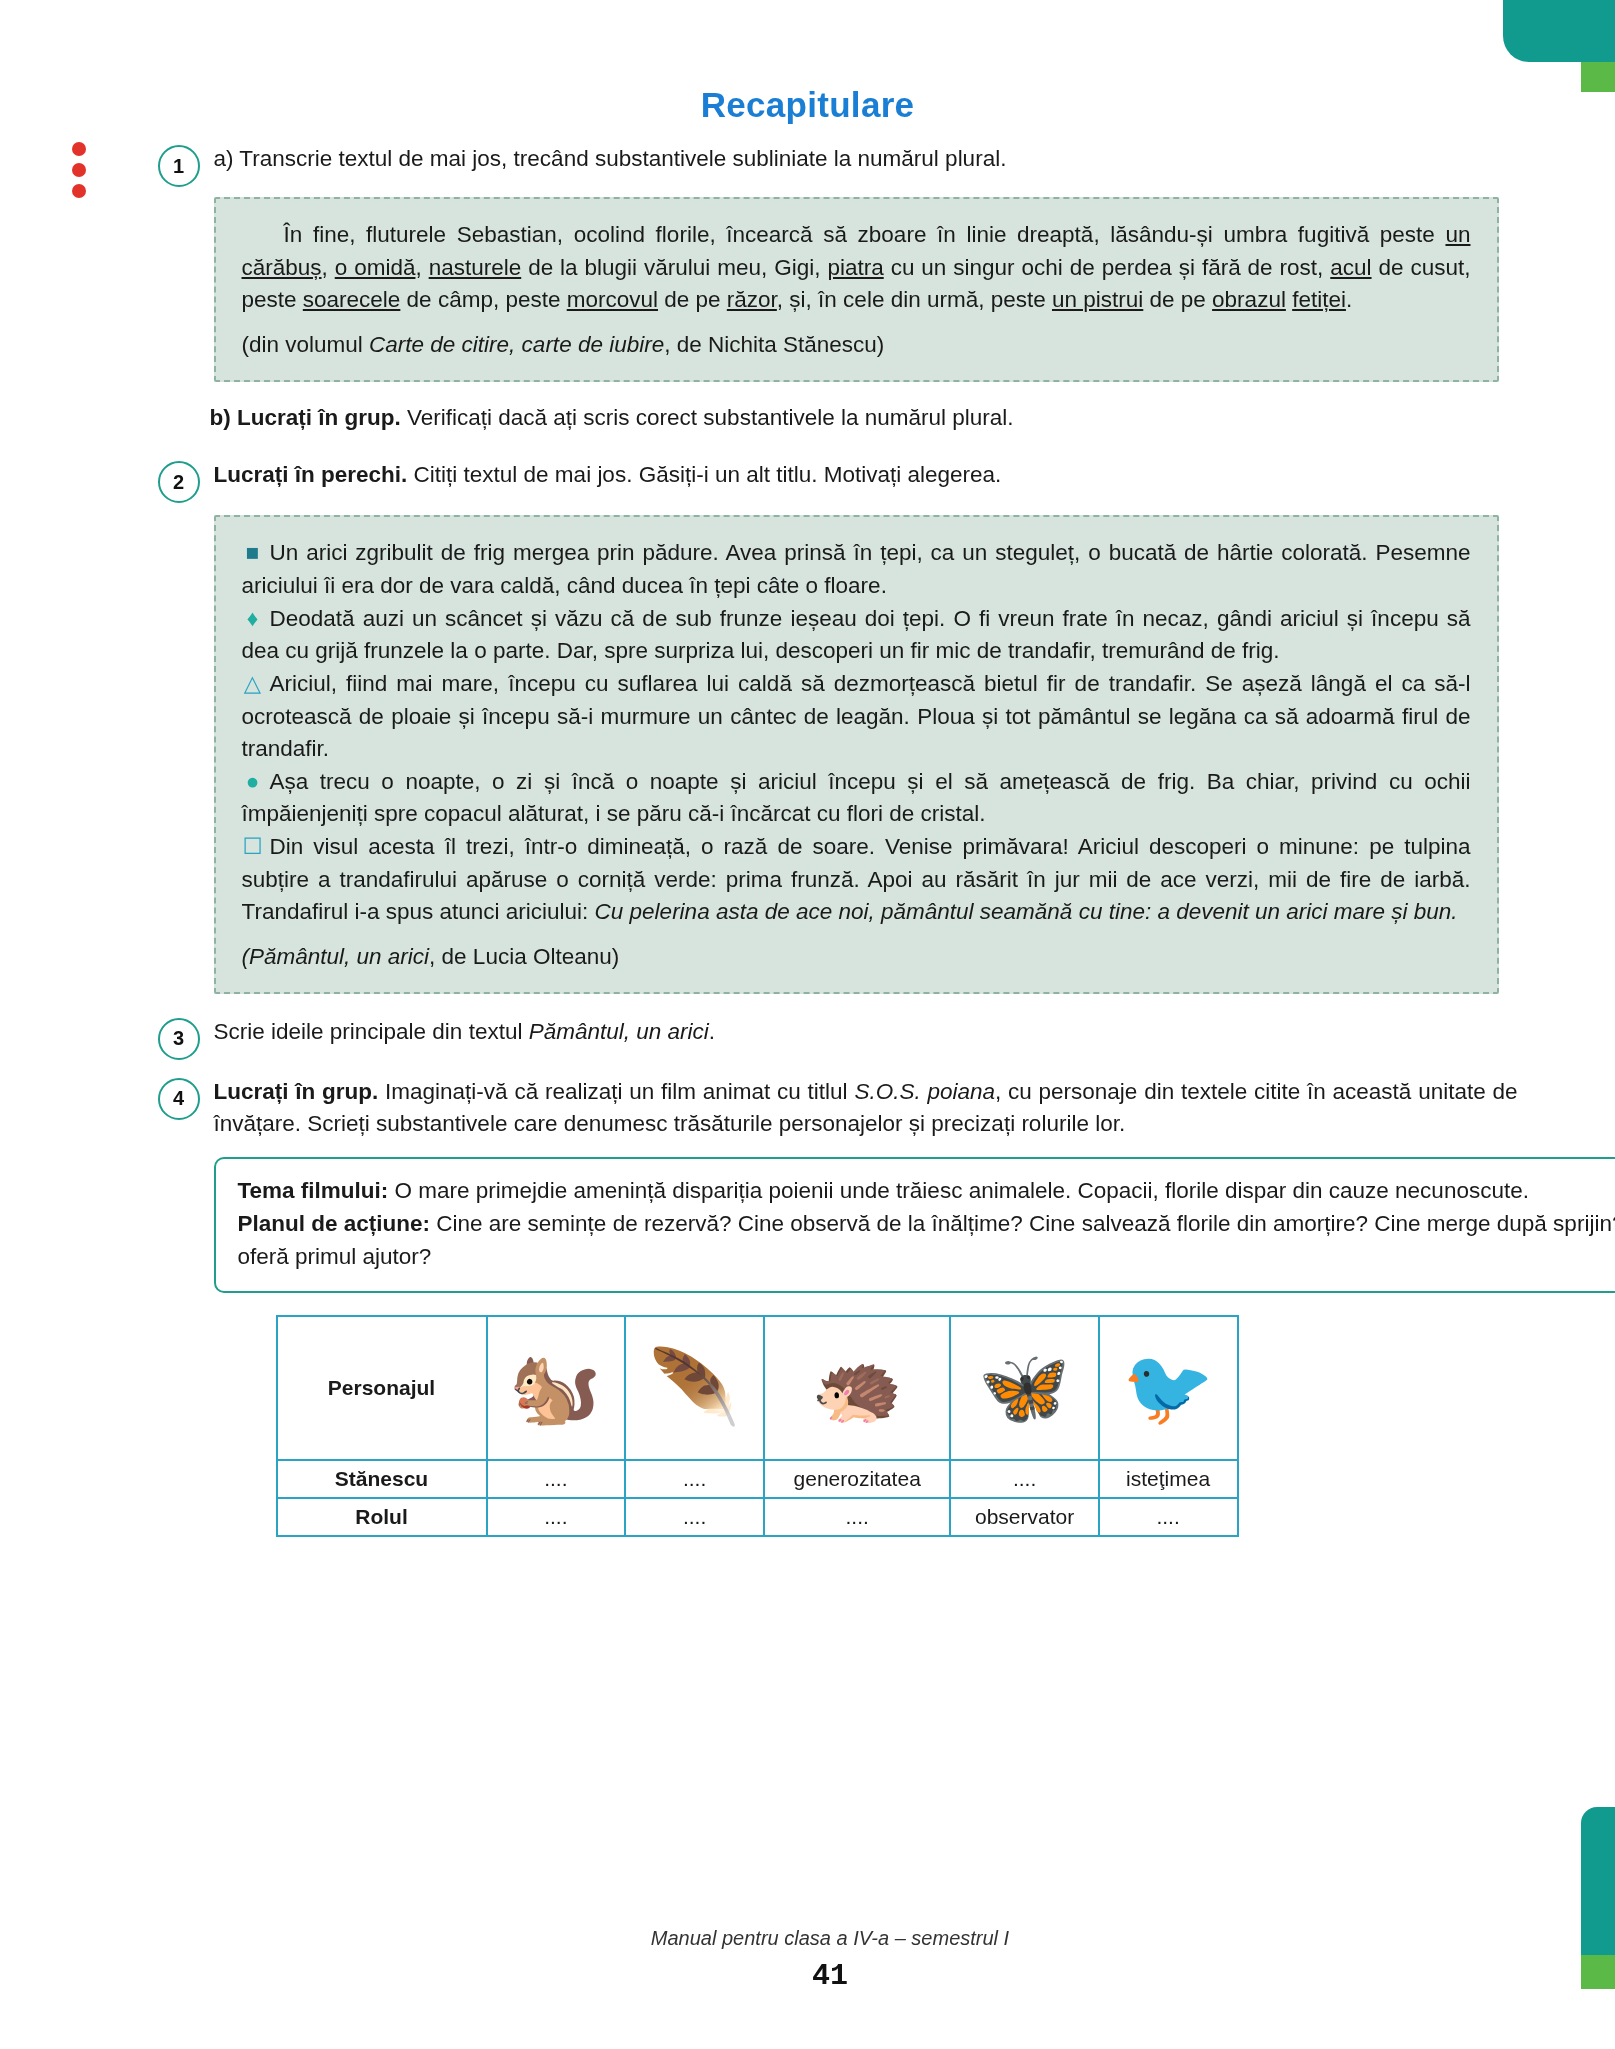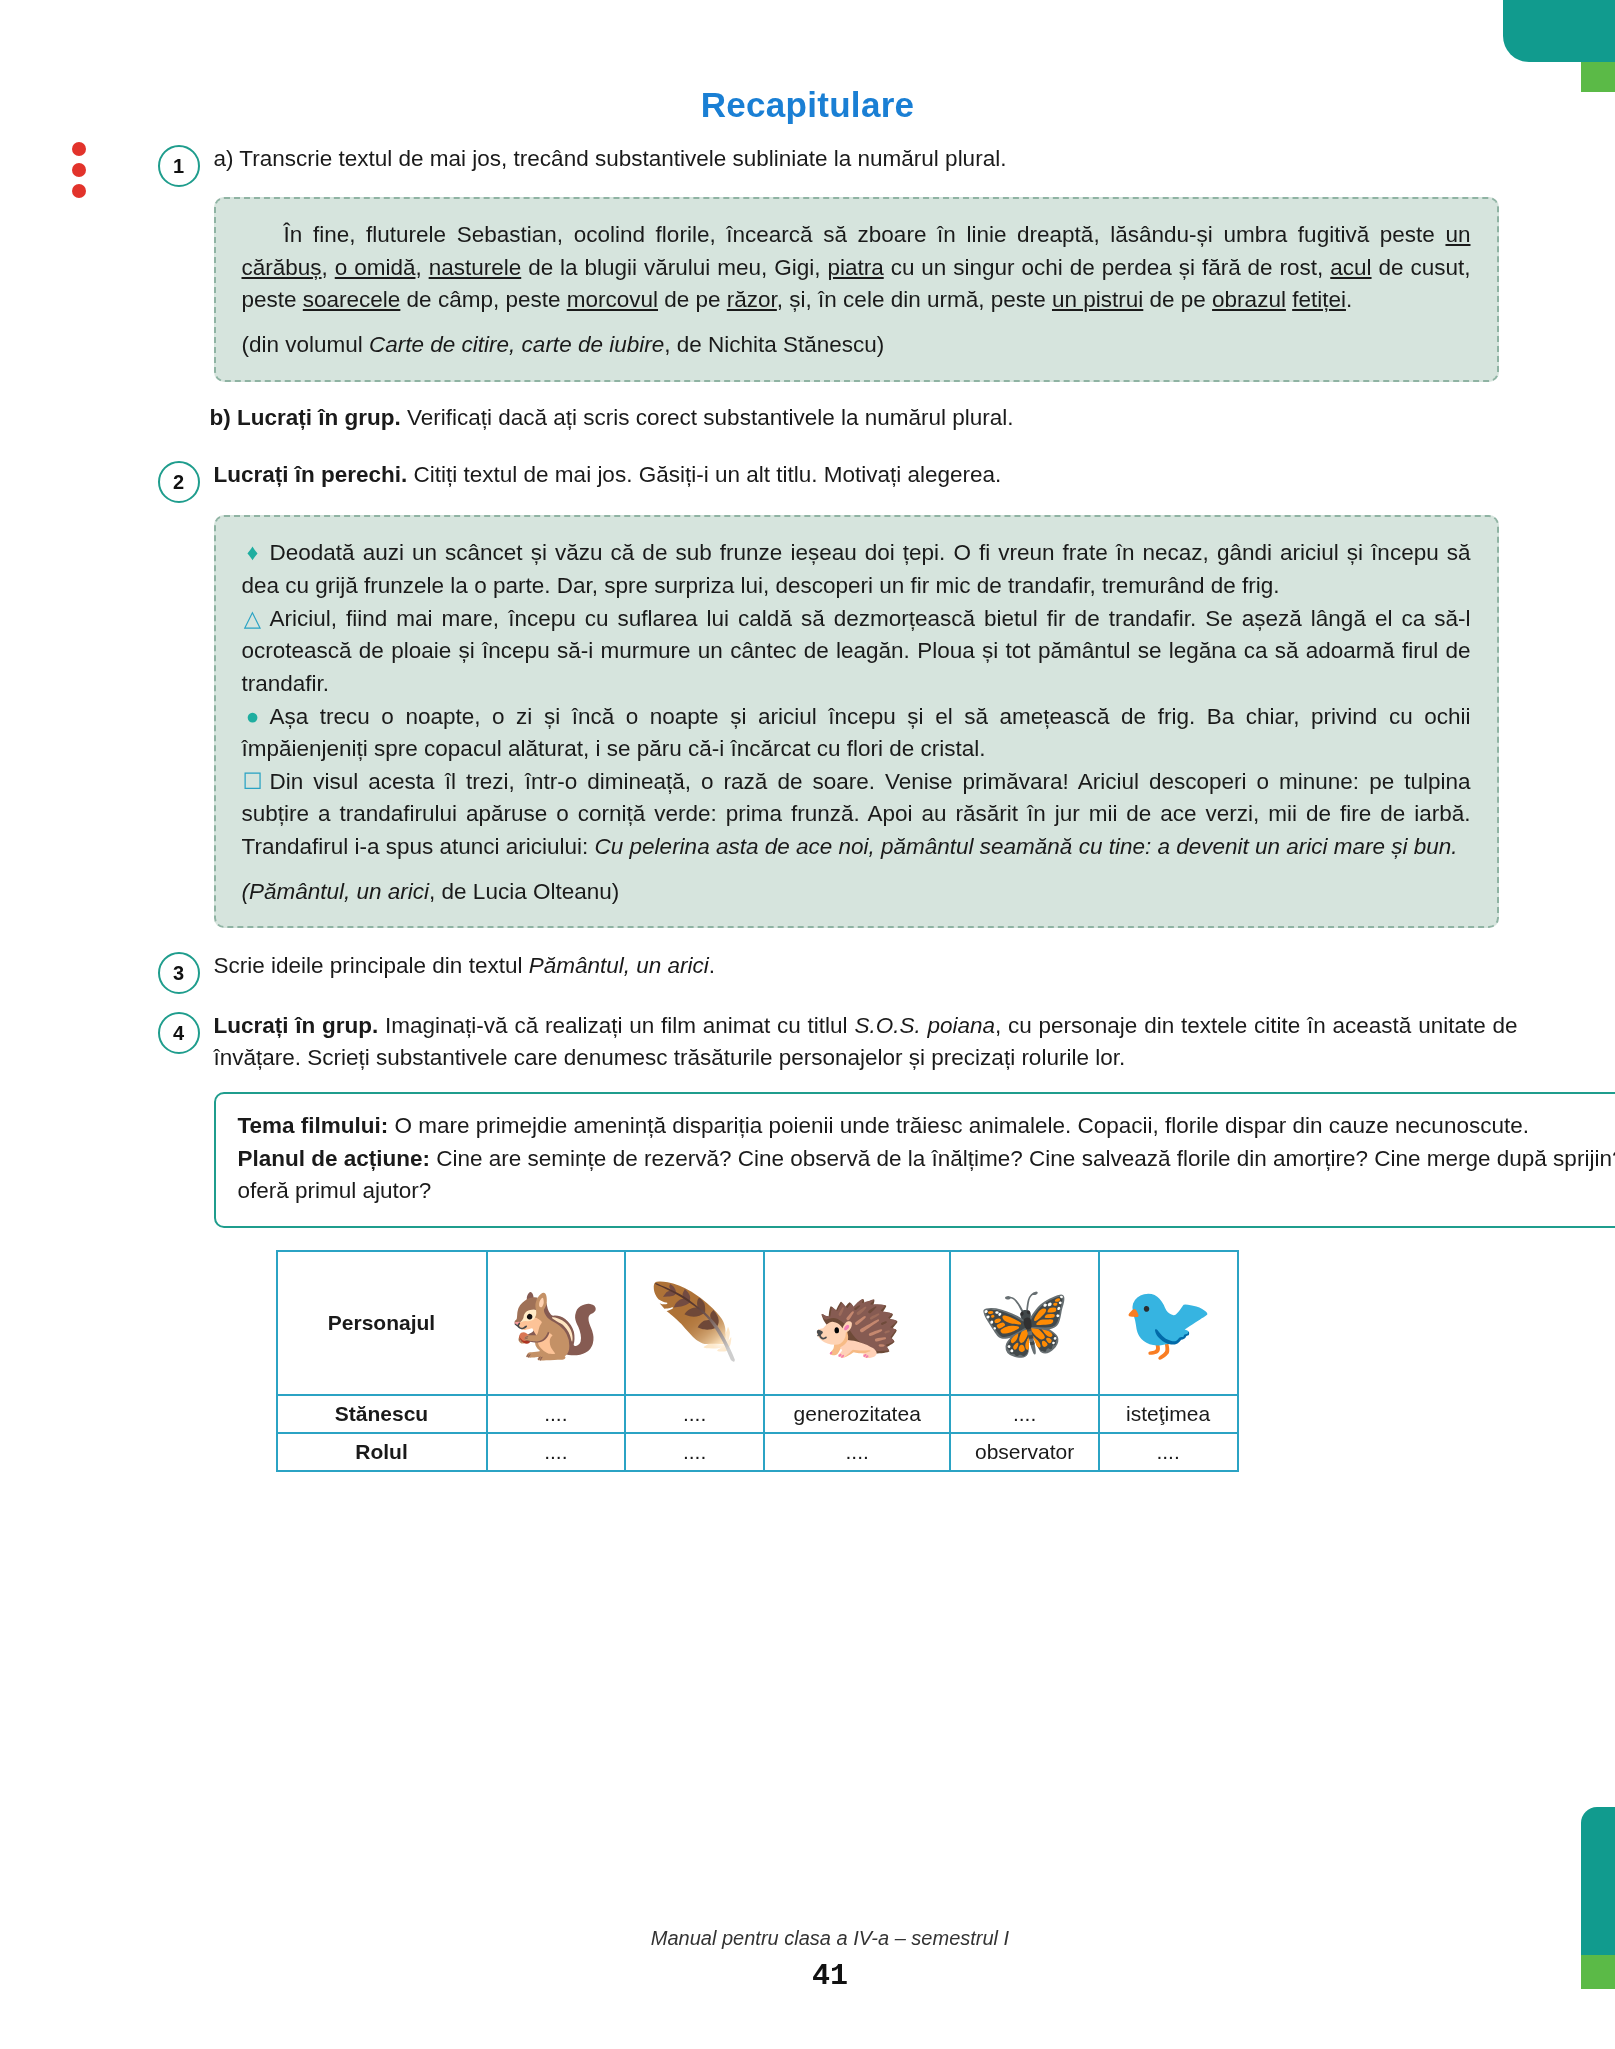--- a/index.html
+++ b/index.html
@@ -119,21 +119,21 @@
     width: 14px; height: 14px;
     border-radius: 50%;
     background: #e2332b;
     margin-bottom: 7px;
   }
 
   
   .green-box {
     background: #d6e4dd;
     border: 2px dashed #8fb3a3;
-    border-radius: 10px;
+    border-radius: 2px;
     padding: 20px 26px 18px 26px;
     font-size: 22.5px;
     line-height: 1.45;
     margin: 12px 16px 0 56px;
     width: 1285px;
     box-sizing: border-box;
   }
   .green-box p { margin: 0; text-align: justify; }
   .green-box .indent { text-indent: 42px; }
   .u { text-decoration: underline; }
@@ -251,20 +251,21 @@
       <div style="width:38px;margin-right:14px;flex:0 0 auto;"></div>
       <div class="ex-text"><b>b) Lucrați în grup.</b><span> Verificați dacă ați scris corect substantivele la numărul plural.</span></div>
     </div>
 
     <div class="ex-row" style="margin-top:26px;">
       <div class="ex-num">2</div>
       <div class="ex-text"><b>Lucrați în perechi.</b><span> Citiți textul de mai jos. Găsiți-i un alt titlu. Motivați alegerea.</span></div>
     </div>
 
     <div class="green-box" style="margin-top:14px;">
+      <p><span class="bullet b-sq-filled">■</span><span>Un arici zgribulit de frig mergea prin pădure. Avea prinsă în țepi, ca un steguleț, o bucată de hârtie colorată. Pesemne ariciului îi era dor de vara caldă, când ducea în țepi câte o floare.</span></p>
       <p><span class="bullet b-diamond">♦</span><span>Deodată auzi un scâncet și văzu că de sub frunze ieșeau doi țepi. O fi vreun frate în necaz, gândi ariciul și începu să dea cu grijă frunzele la o parte. Dar, spre surpriza lui, descoperi un fir mic de trandafir, tremurând de frig.</span></p>
       <p><span class="bullet b-tri">△</span><span>Ariciul, fiind mai mare, începu cu suflarea lui caldă să dezmorțească bietul fir de trandafir. Se așeză lângă el ca să-l ocrotească de ploaie și începu să-i murmure un cântec de leagăn. Ploua și tot pământul se legăna ca să adoarmă firul de trandafir.</span></p>
       <p><span class="bullet b-circle">●</span><span>Așa trecu o noapte, o zi și încă o noapte și ariciul începu și el să amețească de frig. Ba chiar, privind cu ochii împăienjeniți spre copacul alăturat, i se păru că-i încărcat cu flori de cristal.</span></p>
       <p><span class="bullet b-sq-open">☐</span><span>Din visul acesta îl trezi, într-o dimineață, o rază de soare. Venise primăvara! Ariciul descoperi o minune: pe tulpina subțire a trandafirului apăruse o corniță verde: prima frunză. Apoi au răsărit în jur mii de ace verzi, mii de fire de iarbă. Trandafirul i-a spus atunci ariciului: </span><i>Cu pelerina asta de ace noi, pământul seamănă cu tine: a devenit un arici mare și bun.</i></p>
       <p class="src"><i>(Pământul, un arici</i><span>, de Lucia Olteanu)</span></p>
     </div>
 
     <div class="ex-row" style="margin-top:22px;">
       <div class="ex-num">3</div>
       <div class="ex-text"><span>Scrie ideile principale din textul </span><i>Pământul, un arici</i><span>.</span></div>

